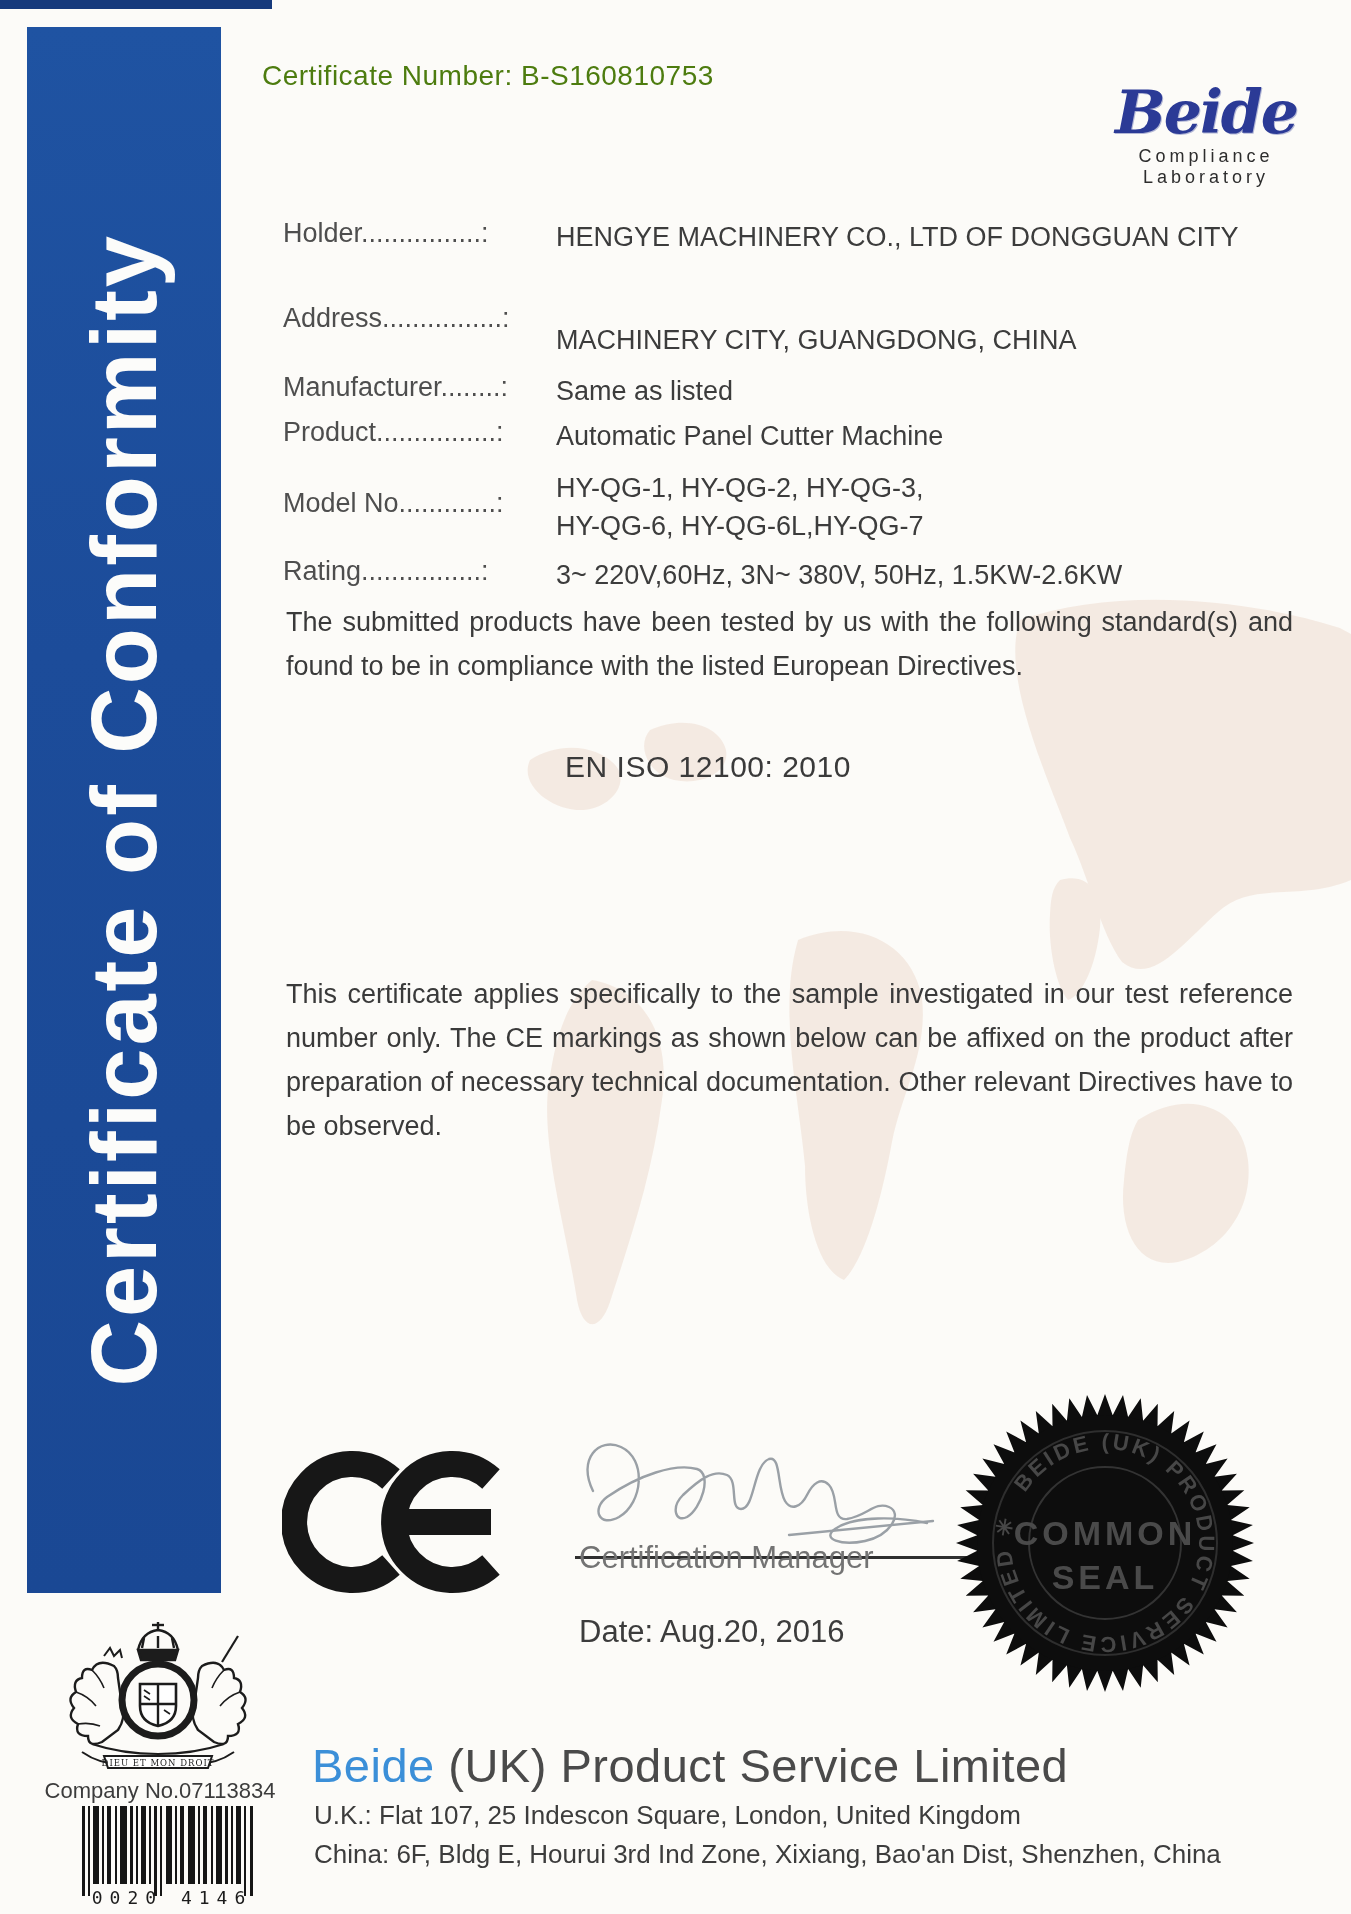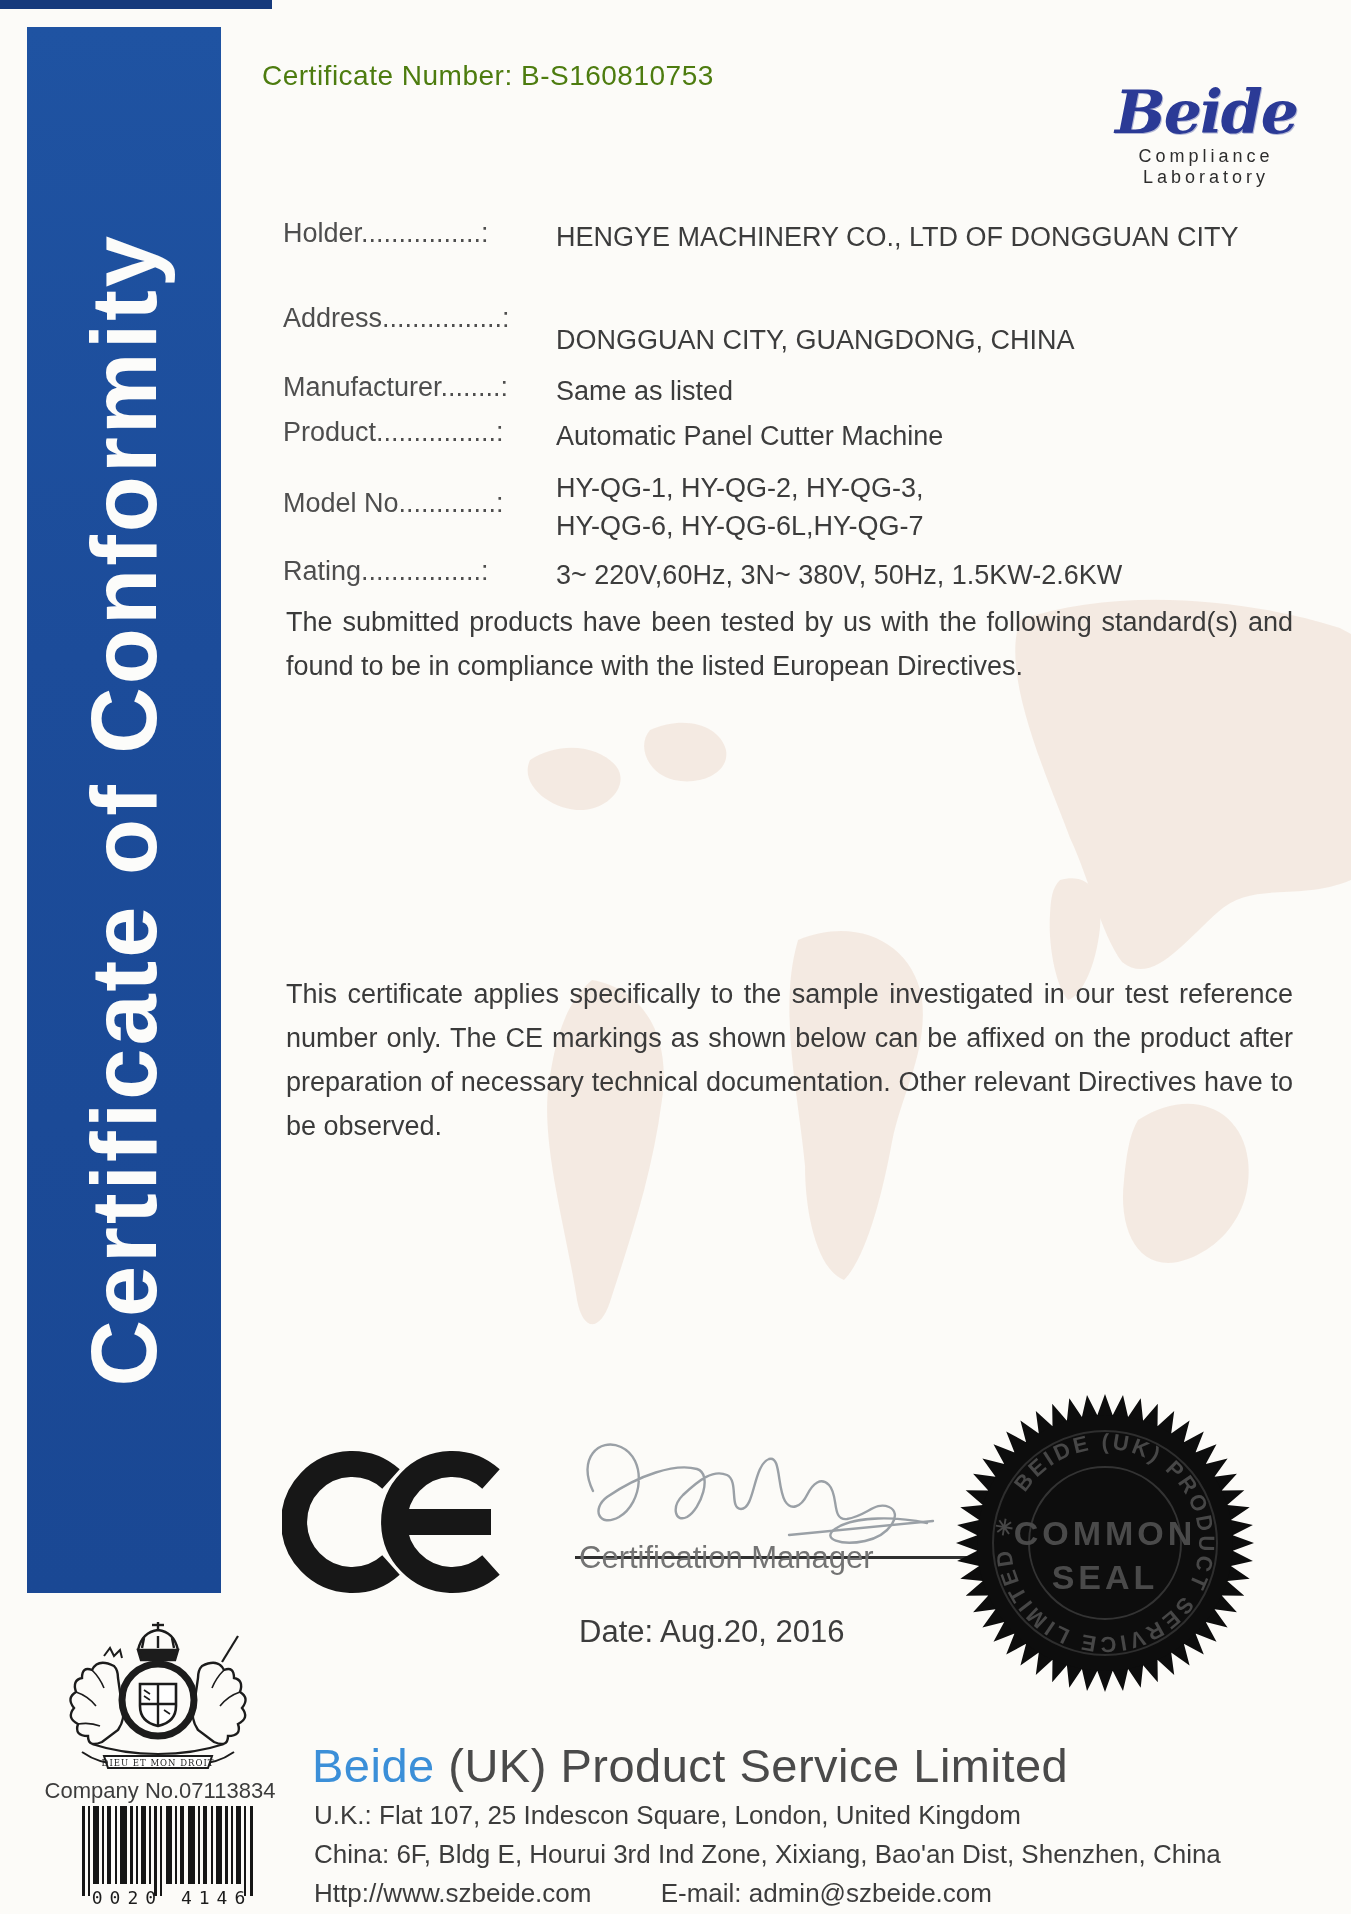--- a/index.html
+++ b/index.html
@@ -104,21 +104,21 @@
   </div>
 
   <div class="row" style="top:218px">
     <span class="lab">Holder................:</span>
     <span class="val">HENGYE MACHINERY CO., LTD OF DONGGUAN CITY</span>
   </div>
   <div class="row" style="top:283px">
     <span class="lab" style="top:20px">Address................:</span>
     <span class="val">
       <br>
-      <span>DONGGUAN CITY, GUANGDONG, CHINA</span>
+      <span>MACHINERY CITY, GUANGDONG, CHINA</span>
     </span>
   </div>
   <div class="row" style="top:372px">
     <span class="lab">Manufacturer........:</span>
     <span class="val">Same as listed</span>
   </div>
   <div class="row" style="top:417px">
     <span class="lab">Product................:</span>
     <span class="val">Automatic Panel Cutter Machine</span>
   </div>
@@ -128,20 +128,21 @@
       <span>HY-QG-1, HY-QG-2, HY-QG-3,</span><br>
       <span>HY-QG-6, HY-QG-6L,HY-QG-7</span>
     </span>
   </div>
   <div class="row" style="top:556px">
     <span class="lab">Rating................:</span>
     <span class="val">3~ 220V,60Hz, 3N~ 380V, 50Hz, 1.5KW-2.6KW</span>
   </div>
 
   <div class="para" style="top:600px">The submitted products have been tested by us with the following standard(s) and found to be in compliance with the listed European Directives.</div>
+  <div class="standard">EN ISO 12100: 2010</div>
   <div class="para" style="top:972px">This certificate applies specifically to the sample investigated in our test reference number only. The CE markings as shown below can be affixed on the product after preparation of necessary technical documentation. Other relevant Directives have to be observed.</div>
 
   <svg class="ce" width="235" height="165" viewBox="0 0 235 165" xmlns="http://www.w3.org/2000/svg">
     <g stroke="#171717" stroke-width="26" fill="none">
       <path d="M 109 39 A 58 58 0 1 0 109 125"></path>
       <path d="M 209 39 A 58 58 0 1 0 209 125"></path>
       <line x1="122" y1="82" x2="209" y2="82"></line>
     </g>
   </svg>
 
@@ -233,18 +234,14 @@
       <rect x="170" y="0" width="3" height="90"></rect>
     </g>
     <text x="92" y="98" text-anchor="middle" font-family="DejaVu Sans Mono, monospace" font-size="18" letter-spacing="7" fill="#1c1c1c">0020 4146</text>
   </svg>
 
   <div class="footer-title">
     <span class="hl">Beide</span><span> (UK) Product Service Limited</span>
   </div>
   <div class="f-line f-uk">U.K.: Flat 107, 25 Indescon Square, London, United Kingdom</div>
   <div class="f-line f-cn">China: 6F, Bldg E, Hourui 3rd Ind Zone, Xixiang, Bao'an Dist, Shenzhen, China</div>
-  <div class="f-line f-web">
-    <span>Http://www.szbeide.com</span>
-    <span class="email">E-mail: admin@szbeide.com</span>
-  </div>
 
 </div>
 
 </body></html>

